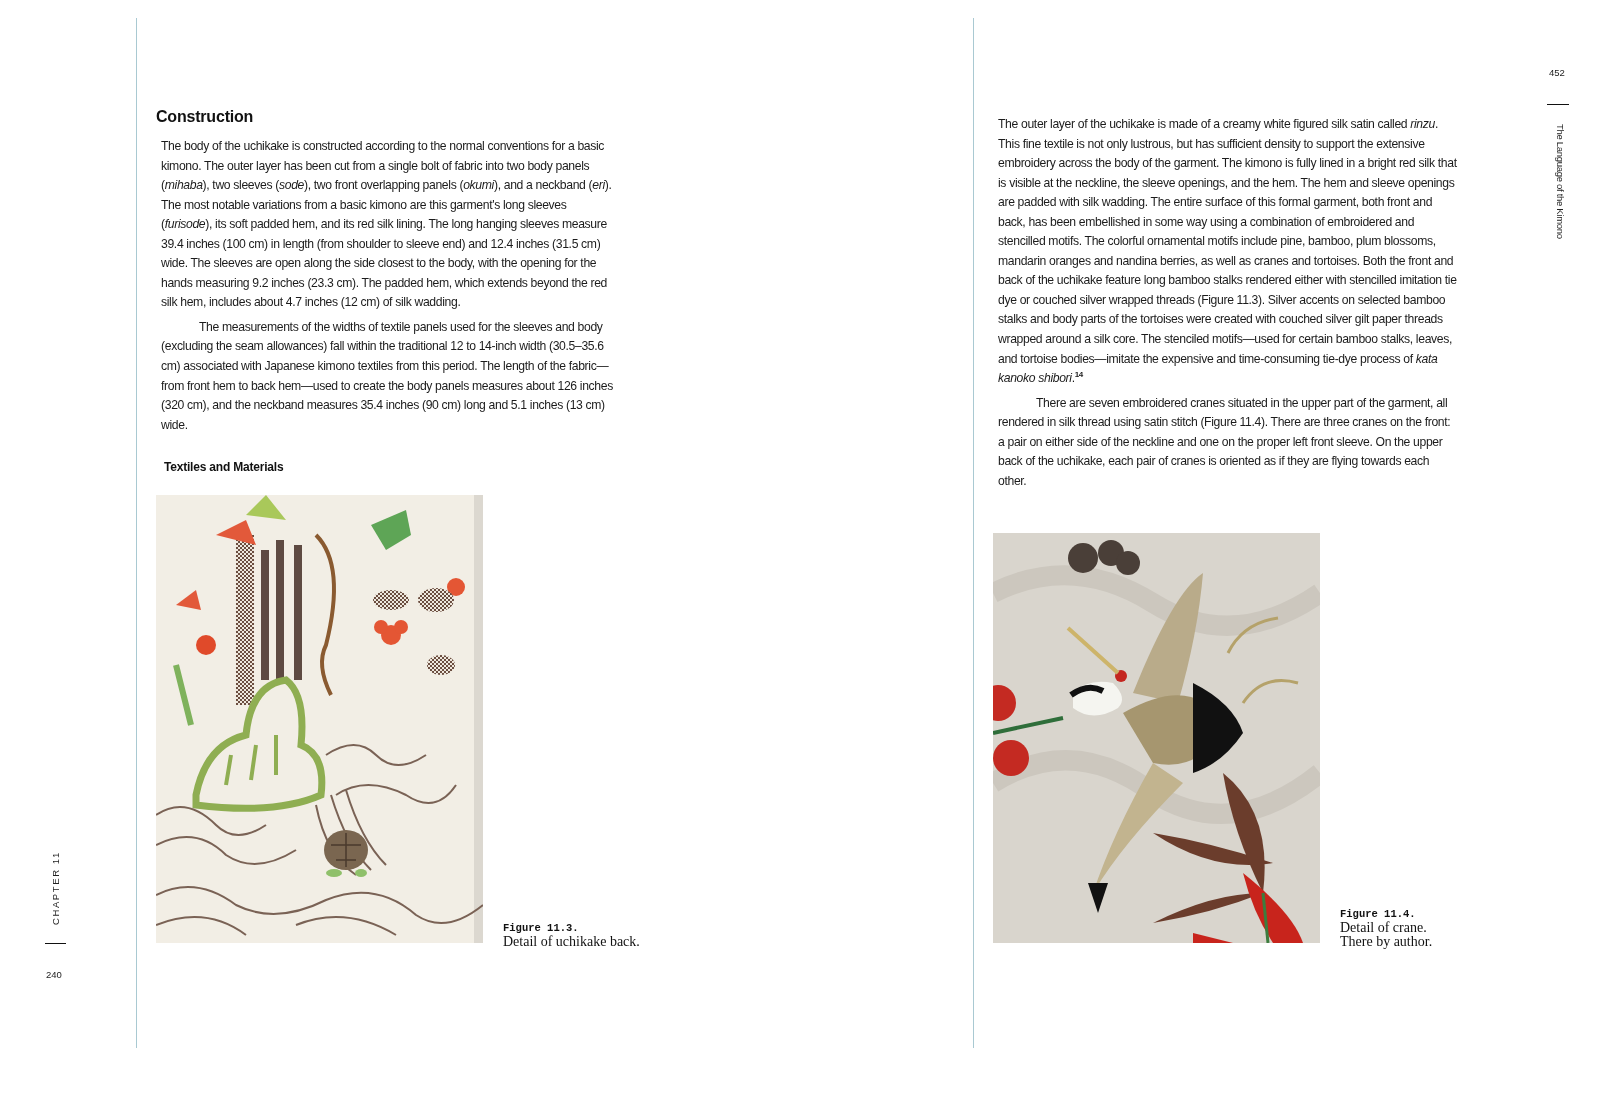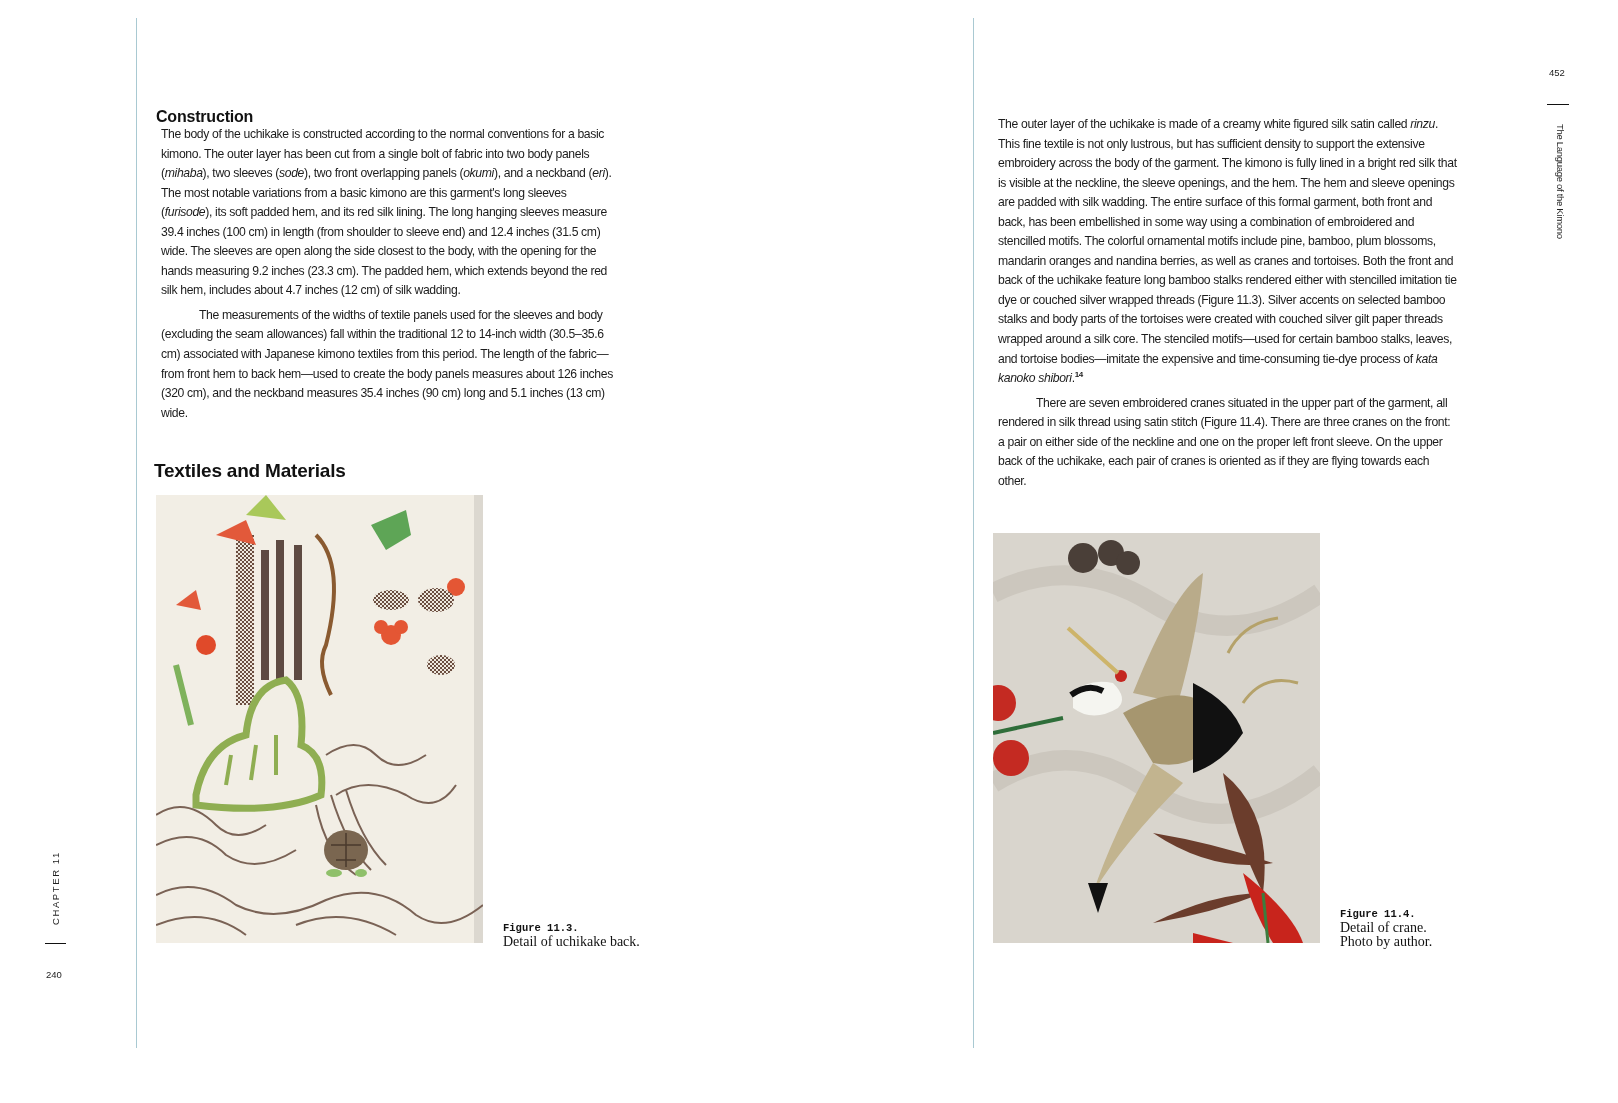--- a/index.html
+++ b/index.html
@@ -24,26 +24,26 @@
 </style>
 </head>
 <body>
 
 <div class="gutter-line" style="left:136px; top:18px; height:1030px;"></div>
 <div class="gutter-line" style="left:973px; top:18px; height:1030px;"></div>
 
 <div>
   <div class="heading" style="left:156px; top:108px;">Construction</div>
 
-  <div class="body-text" style="left:156px; top:120px; width:468px;">
+  <div class="body-text" style="left:156px; top:132px; width:468px;">
     <p>The body of the uchikake is constructed according to the normal conventions for a basic kimono. The outer layer has been cut from a single bolt of fabric into two body panels (<em>mihaba</em>), two sleeves (<em>sode</em>), two front overlapping panels (<em>okumi</em>), and a neckband (<em>eri</em>). The most notable variations from a basic kimono are this garment's long sleeves (<em>furisode</em>), its soft padded hem, and its red silk lining. The long hanging sleeves measure 39.4 inches (100 cm) in length (from shoulder to sleeve end) and 12.4 inches (31.5 cm) wide. The sleeves are open along the side closest to the body, with the opening for the hands measuring 9.2 inches (23.3 cm). The padded hem, which extends beyond the red silk hem, includes about 4.7 inches (12 cm) of silk wadding.</p>
     <p class="indent">The measurements of the widths of textile panels used for the sleeves and body (excluding the seam allowances) fall within the traditional 12 to 14-inch width (30.5–35.6 cm) associated with Japanese kimono textiles from this period. The length of the fabric—from front hem to back hem—used to create the body panels measures about 126 inches (320 cm), and the neckband measures 35.4 inches (90 cm) long and 5.1 inches (13 cm) wide.</p>
   </div>
 
-  <div class="heading" style="left:154px; top:460px; font-size:19px;">Textiles and Materials</div>
+  <div class="heading" style="left:164px; top:460px; font-size:12px;">Textiles and Materials</div>
 
   <div class="figure" style="left:156px; top:495px; width:327px; height:448px;">
     <svg width="327" height="448" viewBox="0 0 327 448">
       <defs>
         <pattern id="chk" width="4" height="4" patternUnits="userSpaceOnUse">
           <rect width="4" height="4" fill="#efe8de"></rect>
           <rect width="2" height="2" fill="#6b4e40"></rect>
           <rect x="2" y="2" width="2" height="2" fill="#6b4e40"></rect>
         </pattern>
       </defs>
@@ -141,19 +141,19 @@
       <path d="M160 390 Q220 360 270 360 Q220 380 160 390 Z" fill="#6b3d2c"></path>
       <path d="M250 340 Q300 380 310 410 L280 410 Q260 380 250 340 Z" fill="#c8241c"></path>
       <path d="M200 400 L240 410 L200 410 Z" fill="#c8241c"></path>
       <path d="M270 360 L275 410" stroke="#3c7d3e" stroke-width="3"></path>
     </svg>
   </div>
 
   <div class="caption" style="left:1340px; top:907px;">
     <span class="fig-label">Figure 11.4.</span>
     <span class="fig-text">Detail of crane.</span>
-    <span class="fig-text">Photo by author.</span>
+    <span class="fig-text">There by author.</span>
   </div>
 
   <div class="running" style="left:1549px; top:67px;">452</div>
   <div class="rule" style="left:1547px; top:104px; width:22px;"></div>
   <div class="vertical running" style="left:1566px; top:124px; transform: rotate(90deg); font-size:9.5px; letter-spacing:-0.3px;">The Language of the Kimono</div>
 </div>
 
 </body></html>

